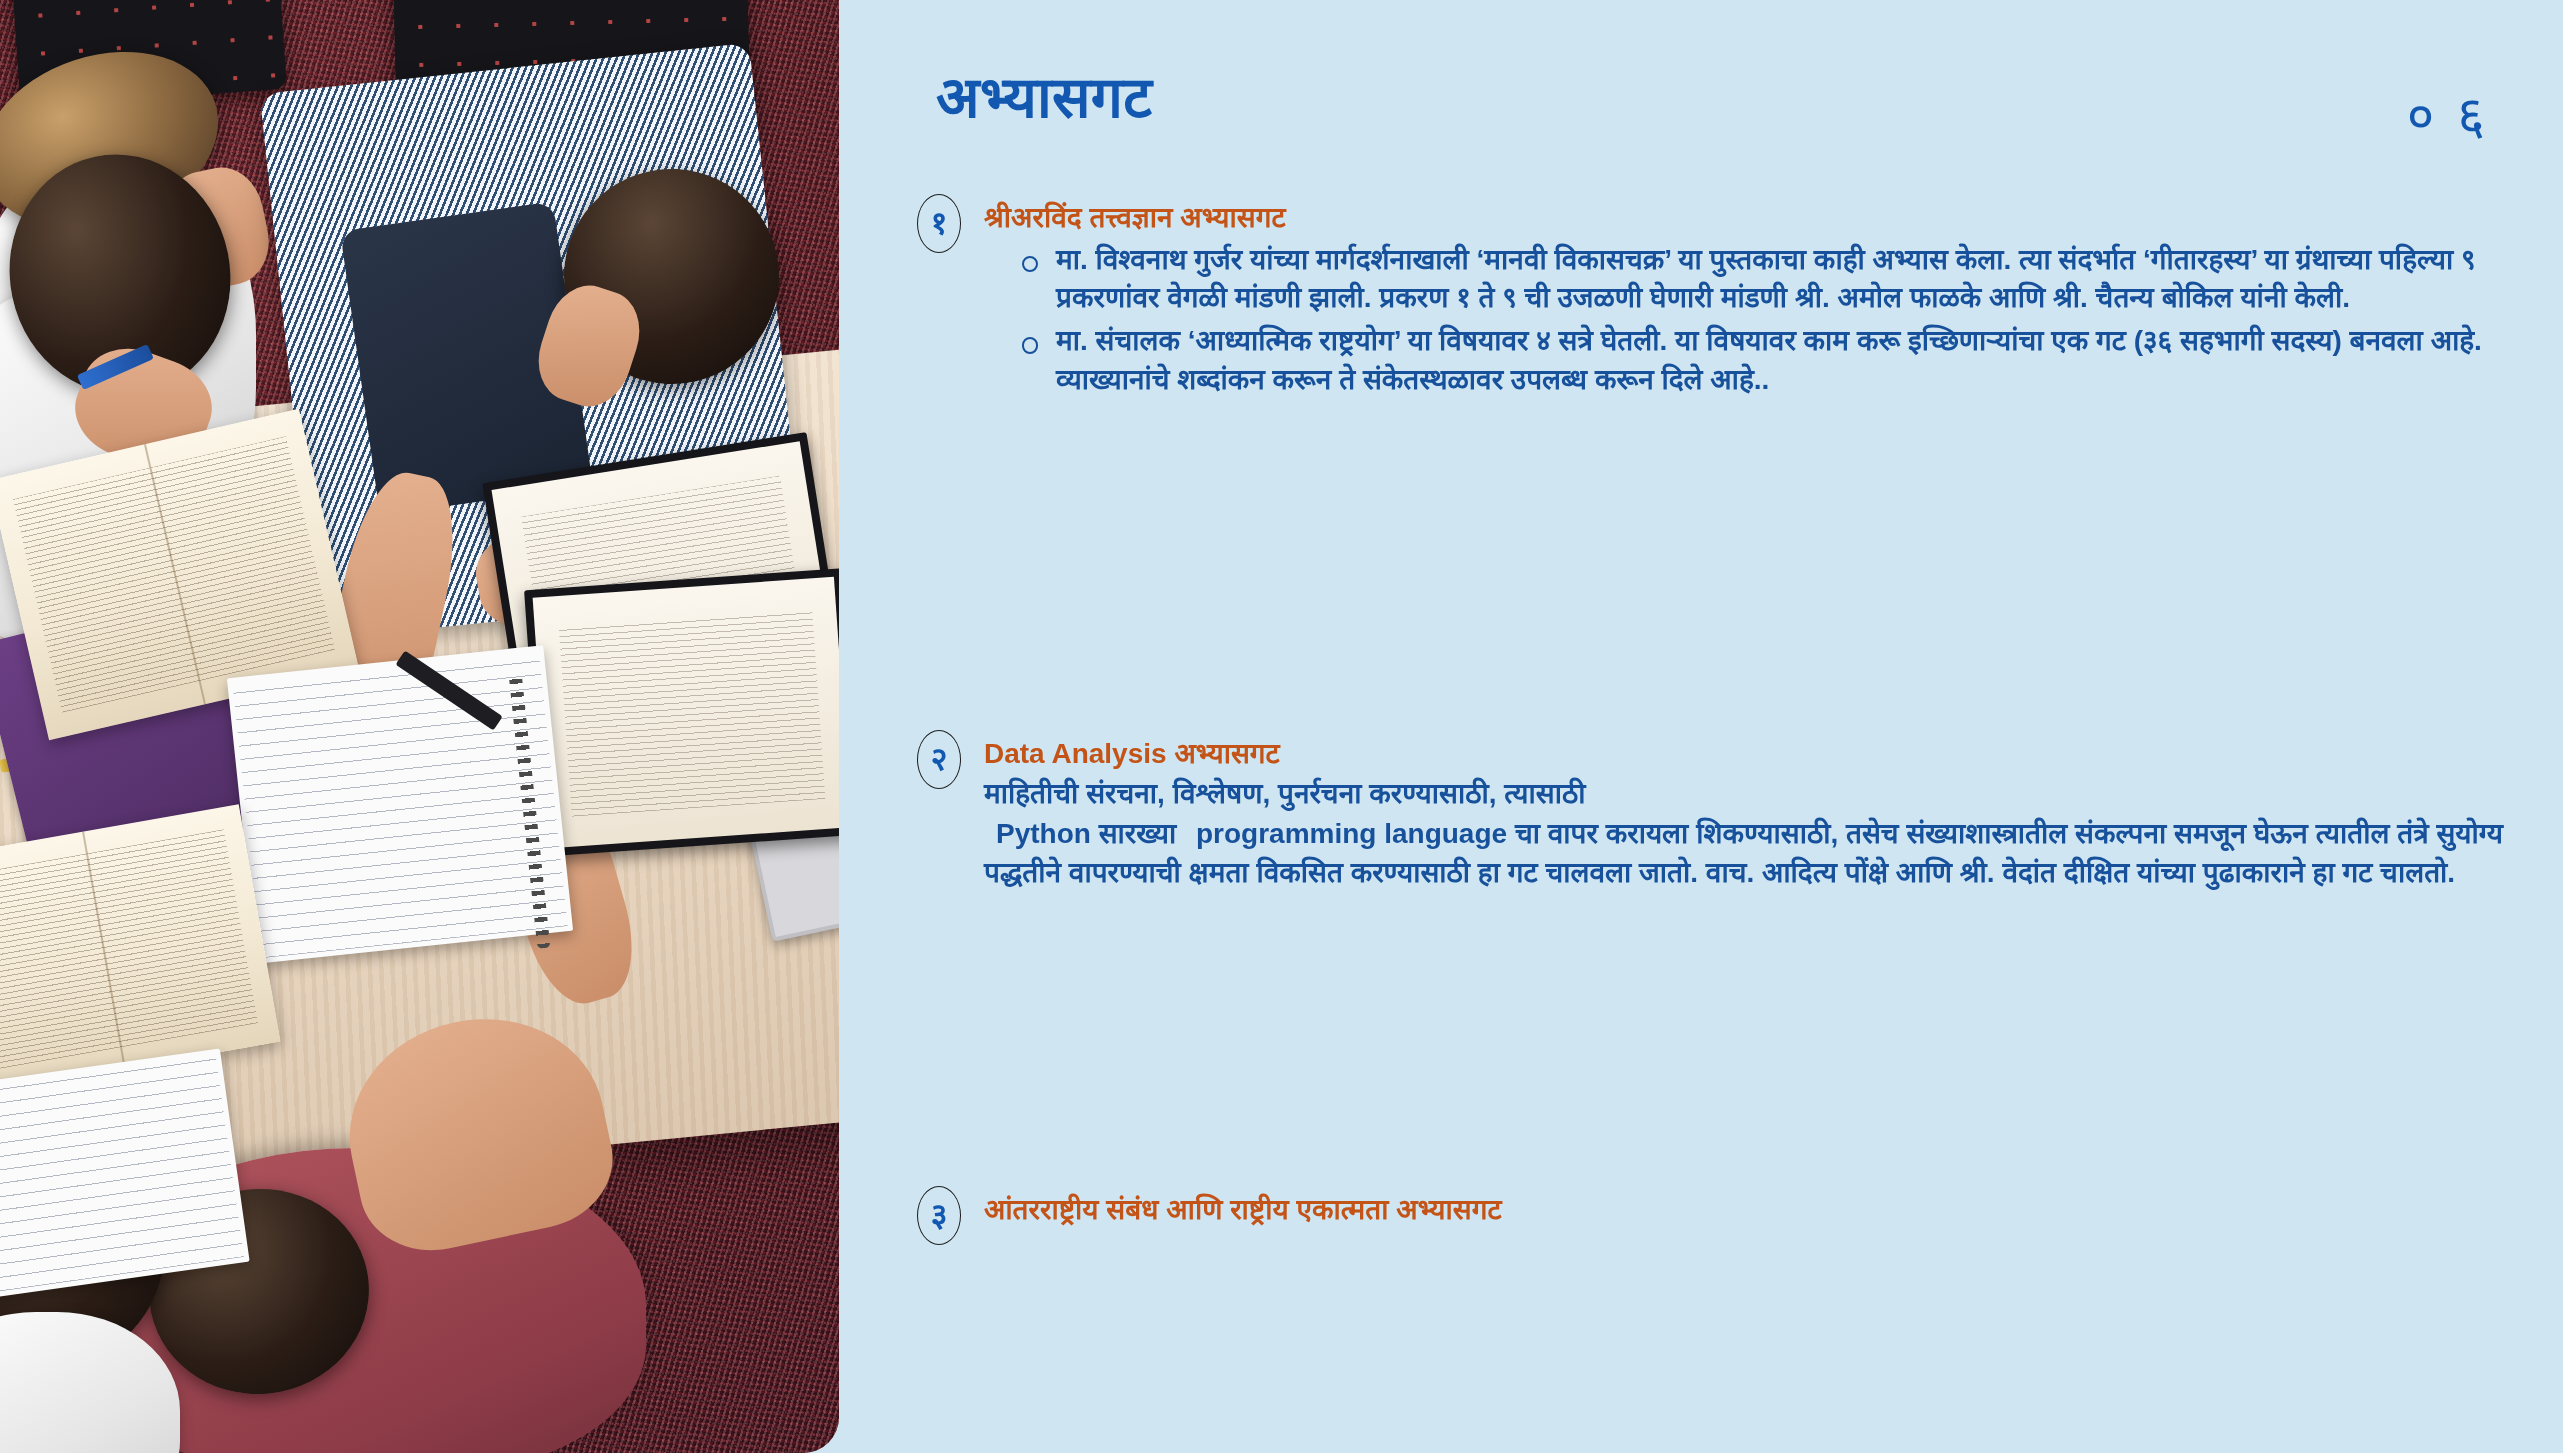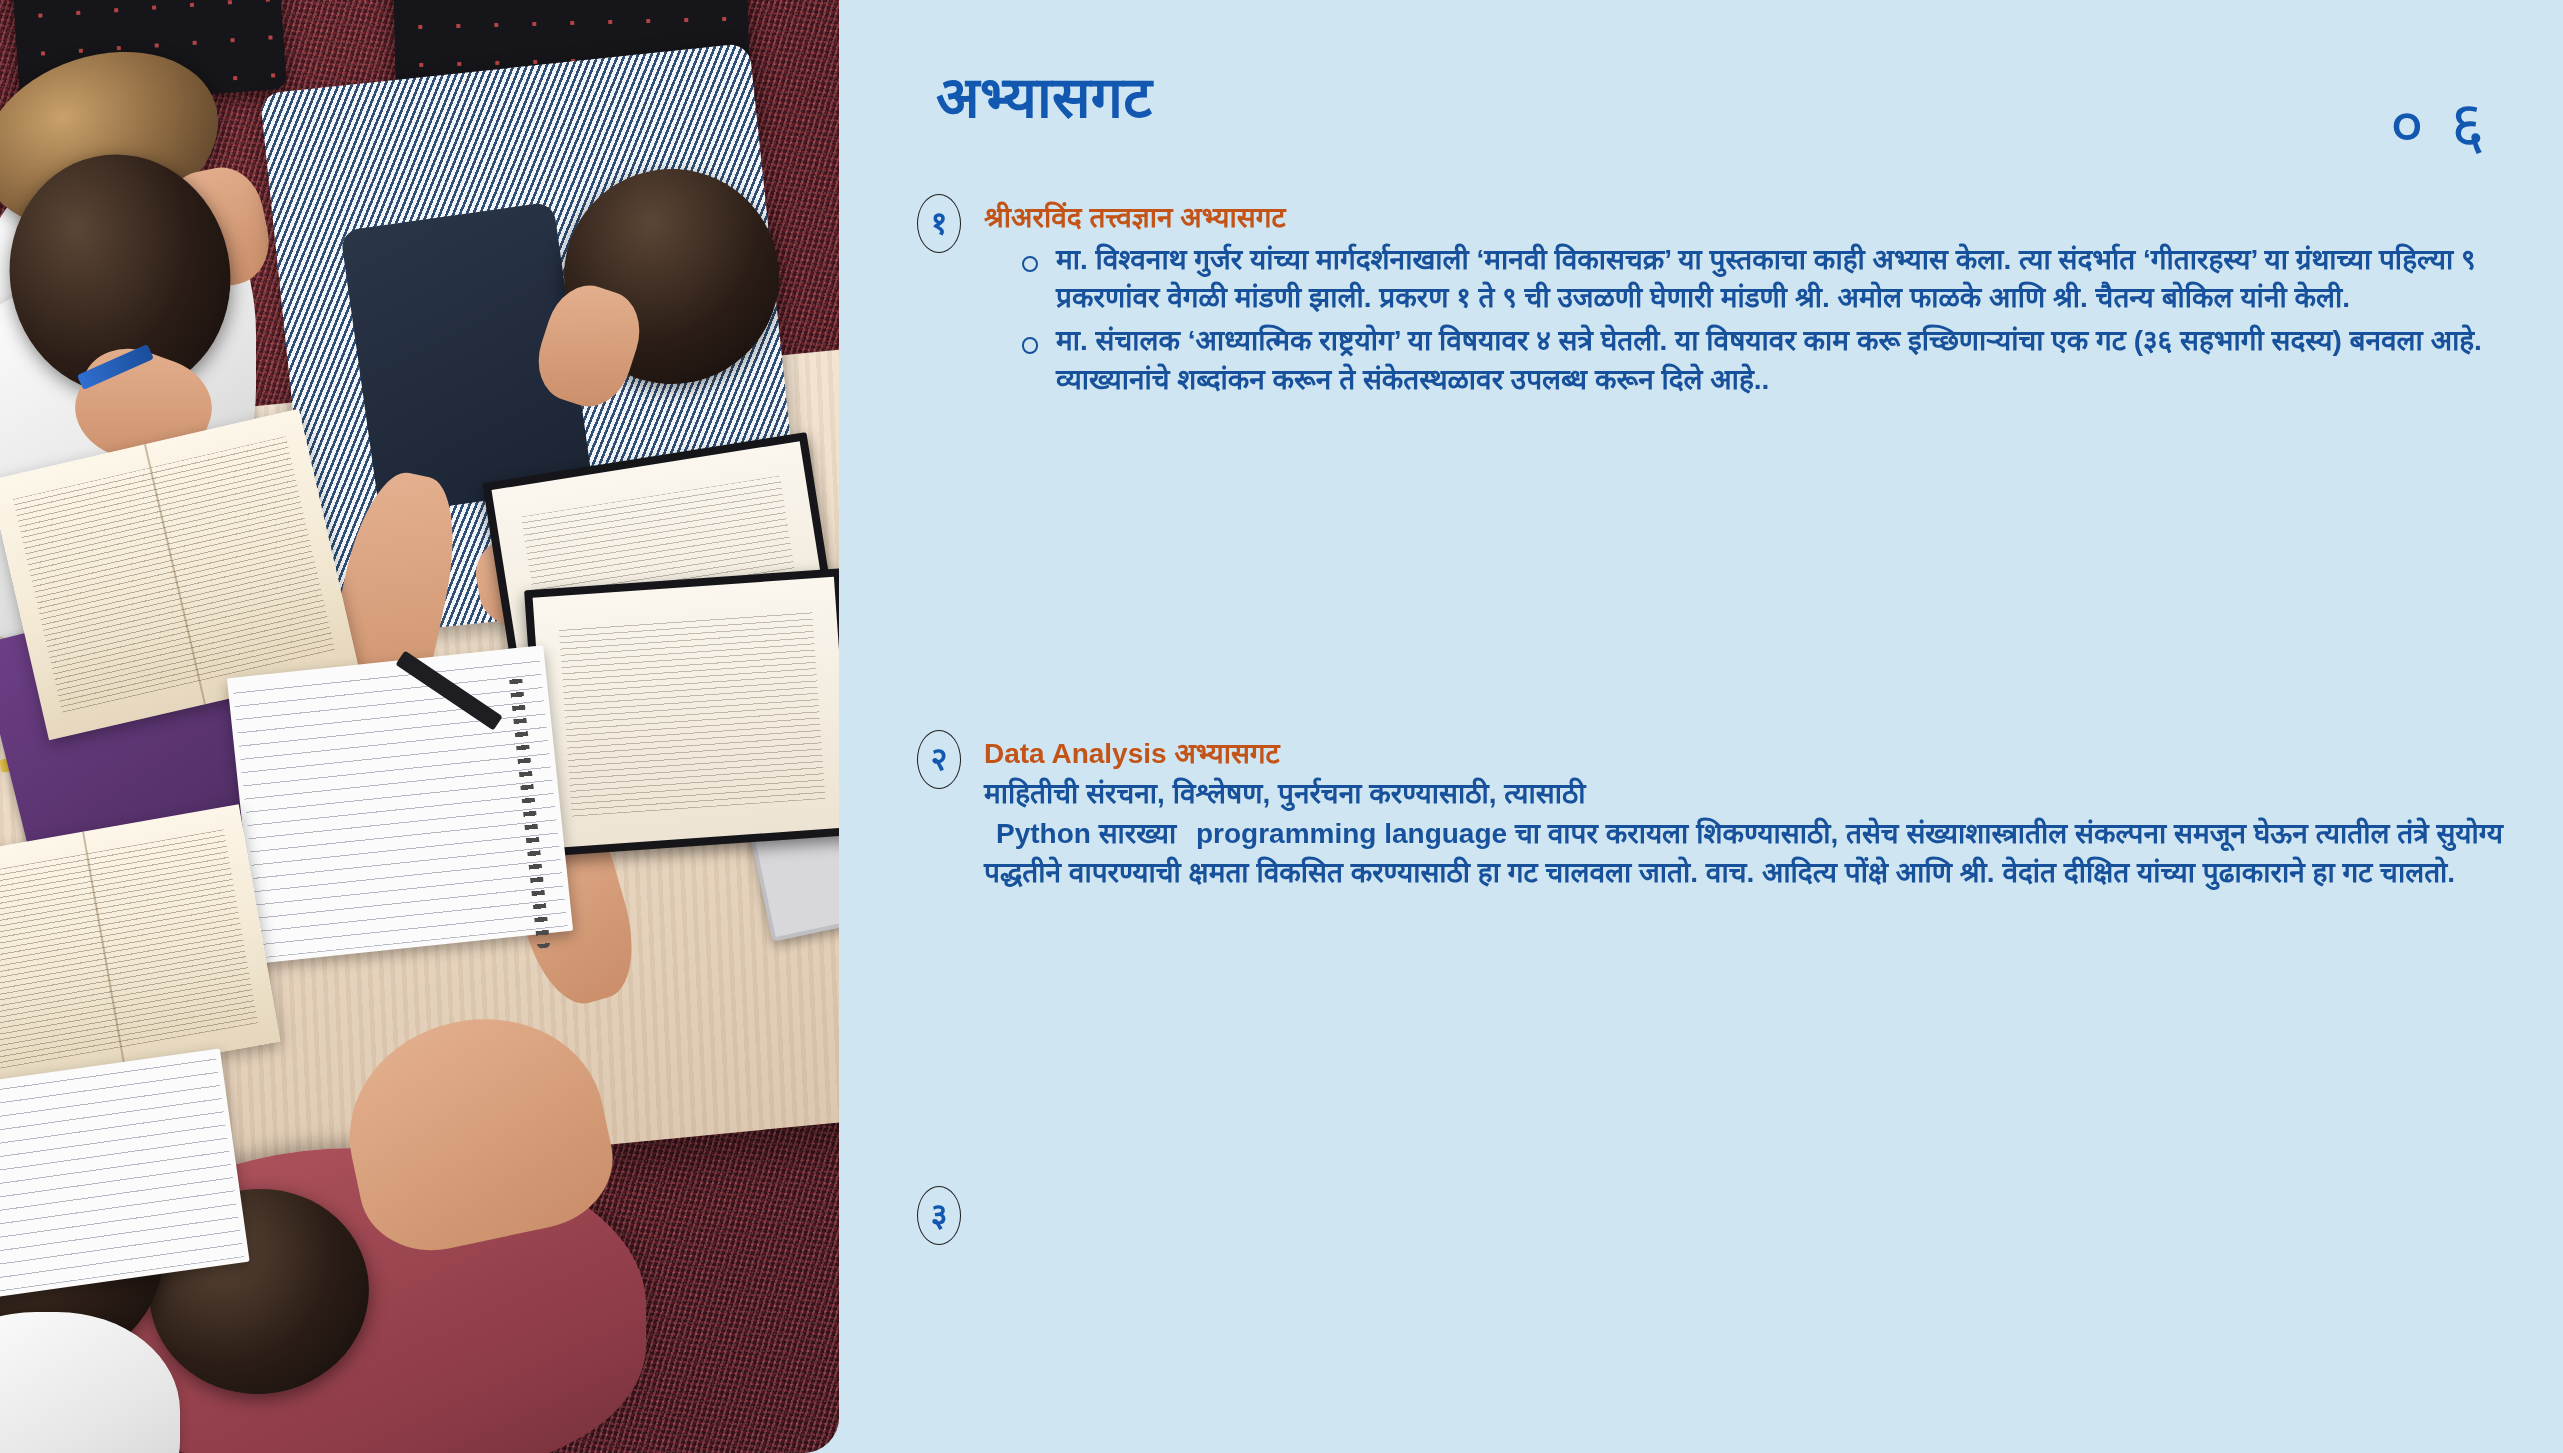--- a/index.html
+++ b/index.html
@@ -145,21 +145,21 @@
     position:absolute; left:839px; top:0; right:0; bottom:0;
     padding:0;
   }
   #slide-title {
     position:absolute; left:97px; top:69px;
     font-size:57px; font-weight:700; color:#1257b0;
     letter-spacing:0.3px; line-height:1;
   }
   #page-number {
     position:absolute; right:95px; top:77px;
-    font-size:66px; font-weight:400; color:#1257b0; letter-spacing:4.1px;
+    font-size:53px; font-weight:400; color:#1257b0; letter-spacing:4.1px;
   }
 
   .section { position:absolute; left:0; right:0; }
   .sec-head { position:relative; display:flex; align-items:flex-start; }
   .num-oval {
     position:absolute; left:78px; top:-8.2px;
     width:44px; height:59px;
     border:1.5px solid #1c1c1c; border-radius:50%;
     display:flex; align-items:center; justify-content:center;
     color:#1257b0; font-size:32px; font-weight:600; line-height:1;
@@ -301,17 +301,18 @@
     </div>
     <div class="para">
       <span>माहितीची संरचना, विश्लेषण, पुनर्रचना करण्यासाठी, त्यासाठी</span><br>
       <span class="en">Python</span><span> सारख्या </span><span class="en">programming language</span><span> चा वापर करायला शिकण्यासाठी, तसेच संख्याशास्त्रातील संकल्पना समजून घेऊन त्यातील तंत्रे सुयोग्य पद्धतीने वापरण्याची क्षमता विकसित करण्यासाठी हा गट चालवला जातो. वाच. आदित्य पोंक्षे आणि श्री. वेदांत दीक्षित यांच्या पुढाकाराने हा गट चालतो.</span>
     </div>
   </div>
 
   <div class="section" style="top:1194px;">
     <div class="sec-head">
       <div class="num-oval">३</div>
+      <div class="sec-title">आंतरराष्ट्रीय संबंध आणि राष्ट्रीय एकात्मता अभ्यासगट</div>
     </div>
   </div>
 
 </div>
 
 
 </body></html>

